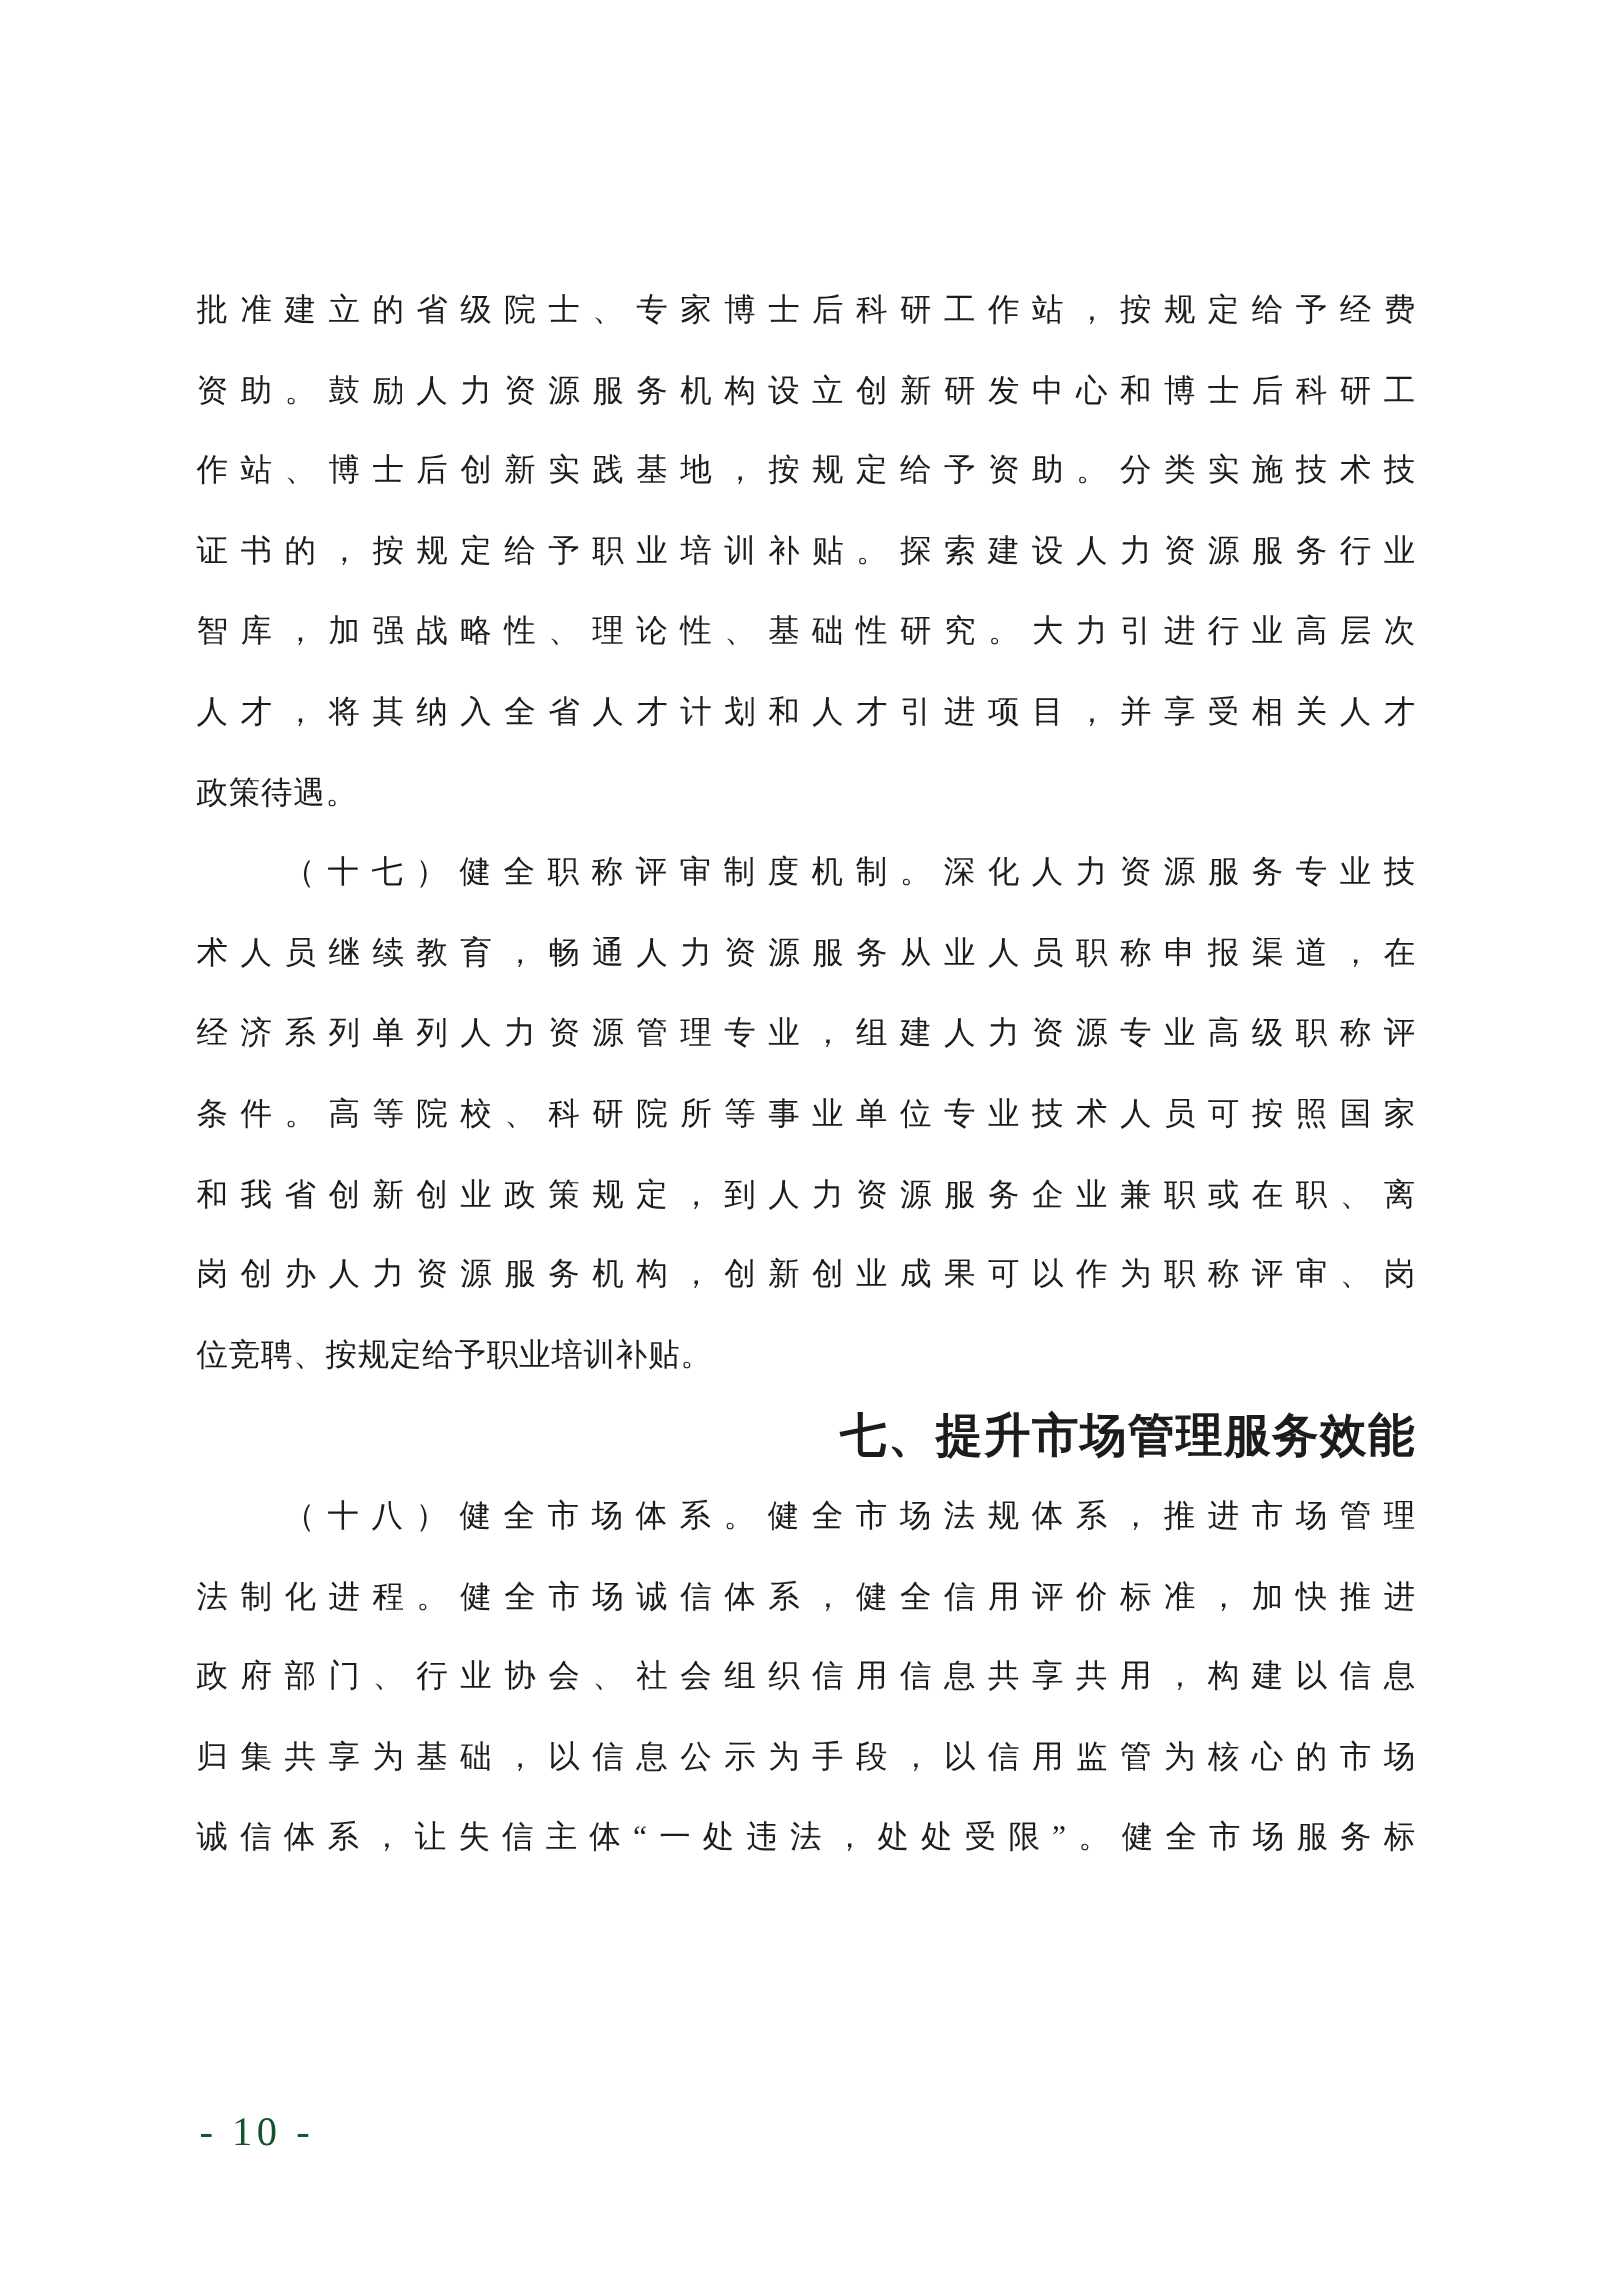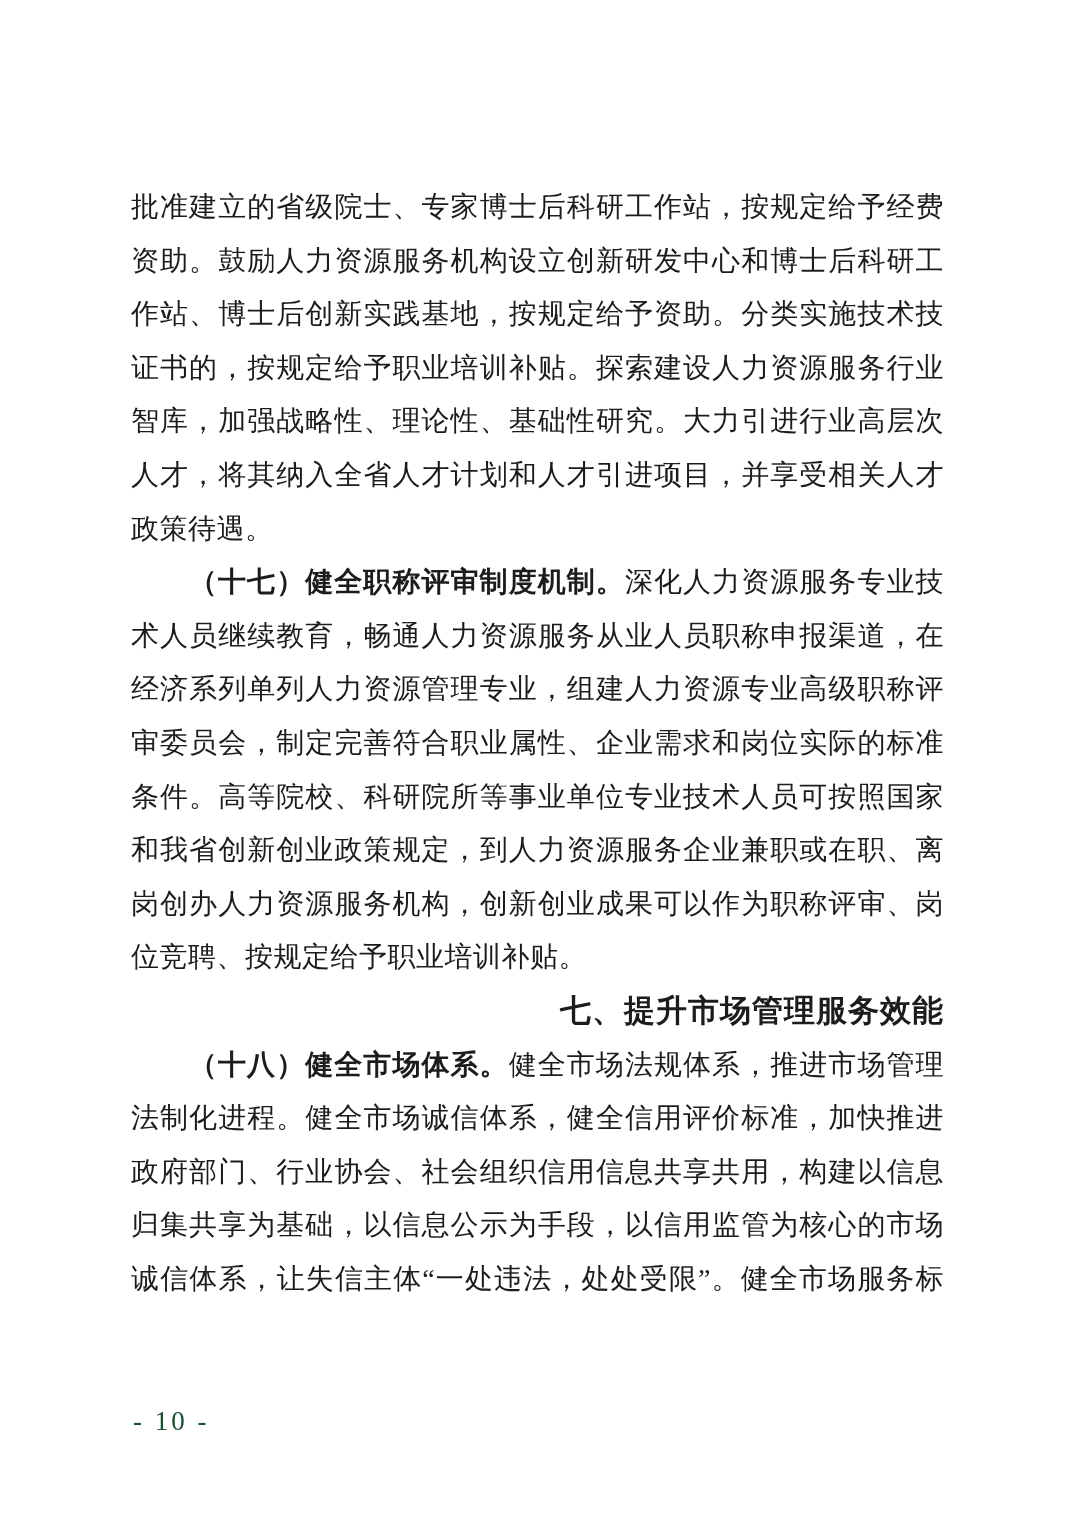--- a/index.html
+++ b/index.html
@@ -18,37 +18,37 @@
   }
   .content {
     position: absolute;
     left: 131px;
     top: 180px;
     width: 813px;
   }
   .line {
     height: 53.6px;
     line-height: 53.6px;
-    font-size: 28px;
+    font-size: 21px;
     letter-spacing: 0.5px;
     text-align: justify;
     text-align-last: justify;
     text-justify: inter-character;
     white-space: nowrap;
     overflow: visible;
   }
   .line.para-end {
     text-align-last: left;
   }
   .line.indent {
     padding-left: 58px;
     width: 755px;
   }
   .lead {
-    font-weight: 700;
+    font-weight: 400;
     margin-top: 41px;
   }
   .heading-line {
     height: 53.6px;
     line-height: 53.6px;
     padding-left: 58px;
     font-size: 31px;
     font-weight: 700;
     font-family: "Liberation Sans", "DejaVu Sans", sans-serif;
     letter-spacing: 1px;
@@ -78,21 +78,20 @@
     <div class="line">证书的，按规定给予职业培训补贴。探索建设人力资源服务行业</div>
     <div class="line">智库，加强战略性、理论性、基础性研究。大力引进行业高层次</div>
     <div class="line">人才，将其纳入全省人才计划和人才引进项目，并享受相关人才</div>
     <div class="line para-end">政策待遇。</div>
 
     <div class="line indent">
       <span class="lead">（十七）健全职称评审制度机制。</span><span>深化人力资源服务专业技</span>
     </div>
     <div class="line">术人员继续教育，畅通人力资源服务从业人员职称申报渠道，在</div>
     <div class="line">经济系列单列人力资源管理专业，组建人力资源专业高级职称评</div>
-    <div class="line">审委员会，制定完善符合职业属性、企业需求和岗位实际的标准</div>
     <div class="line">条件。高等院校、科研院所等事业单位专业技术人员可按照国家</div>
     <div class="line">和我省创新创业政策规定，到人力资源服务企业兼职或在职、离</div>
     <div class="line">岗创办人力资源服务机构，创新创业成果可以作为职称评审、岗</div>
     <div class="line para-end">位竞聘、按规定给予职业培训补贴。</div>
 
     <div class="heading-line">七、提升市场管理服务效能</div>
 
     <div class="line indent">
       <span class="lead">（十八）健全市场体系。</span><span>健全市场法规体系，推进市场管理</span>
     </div>

